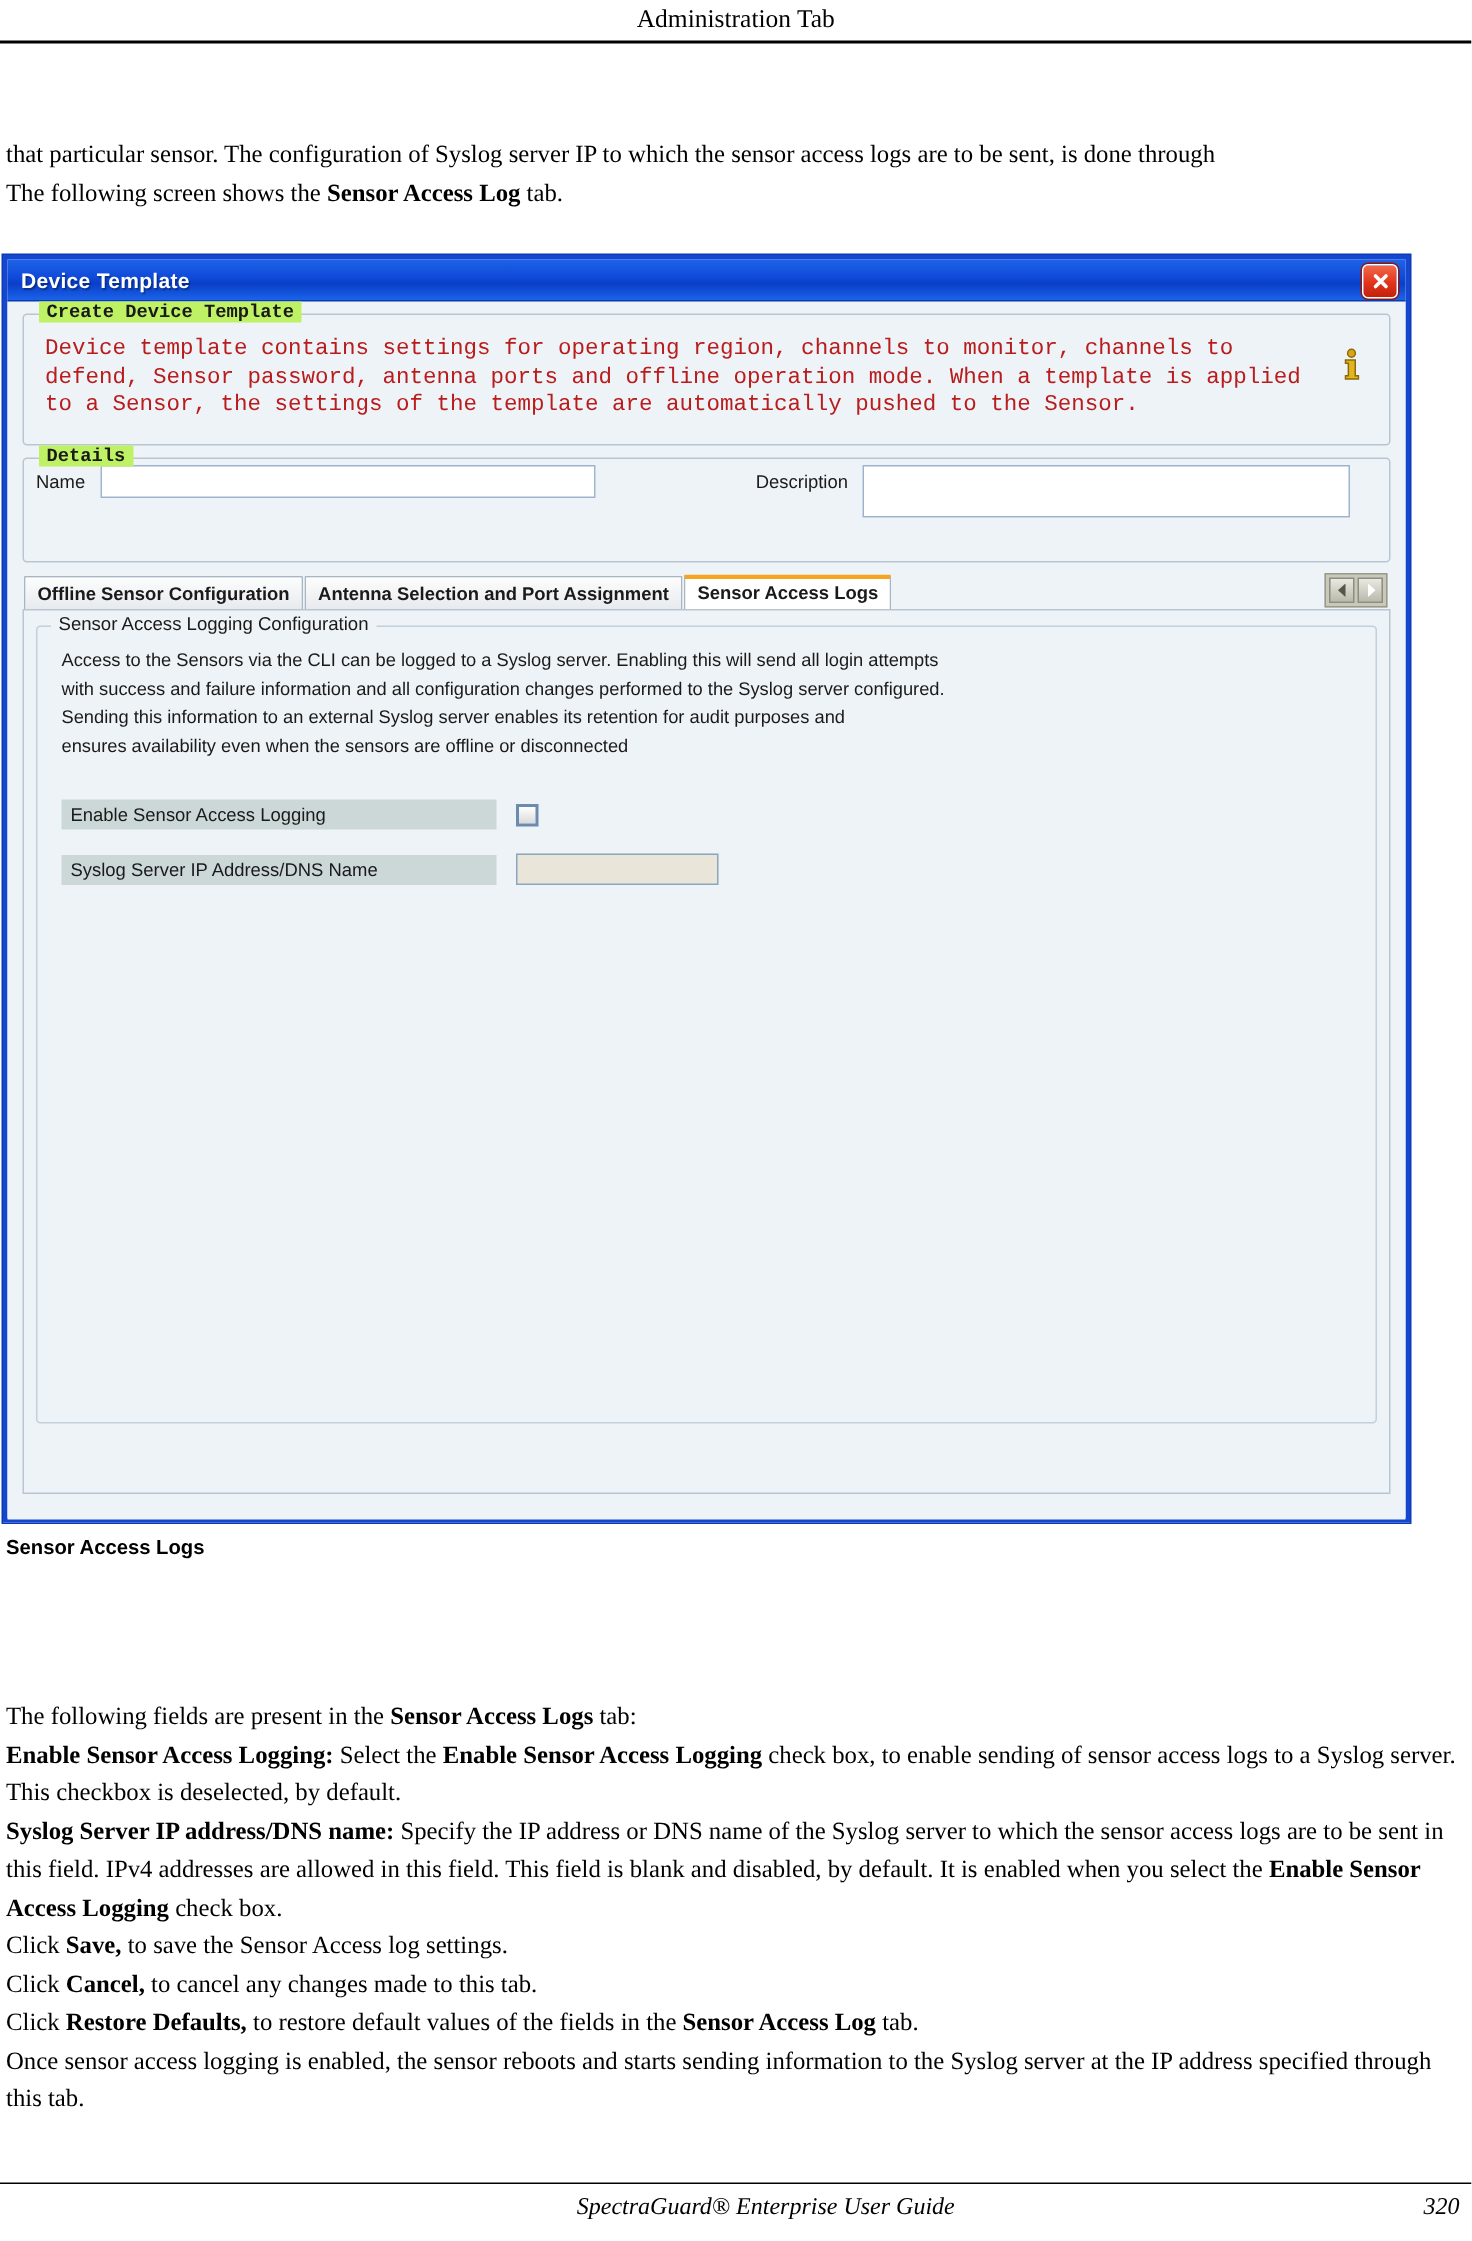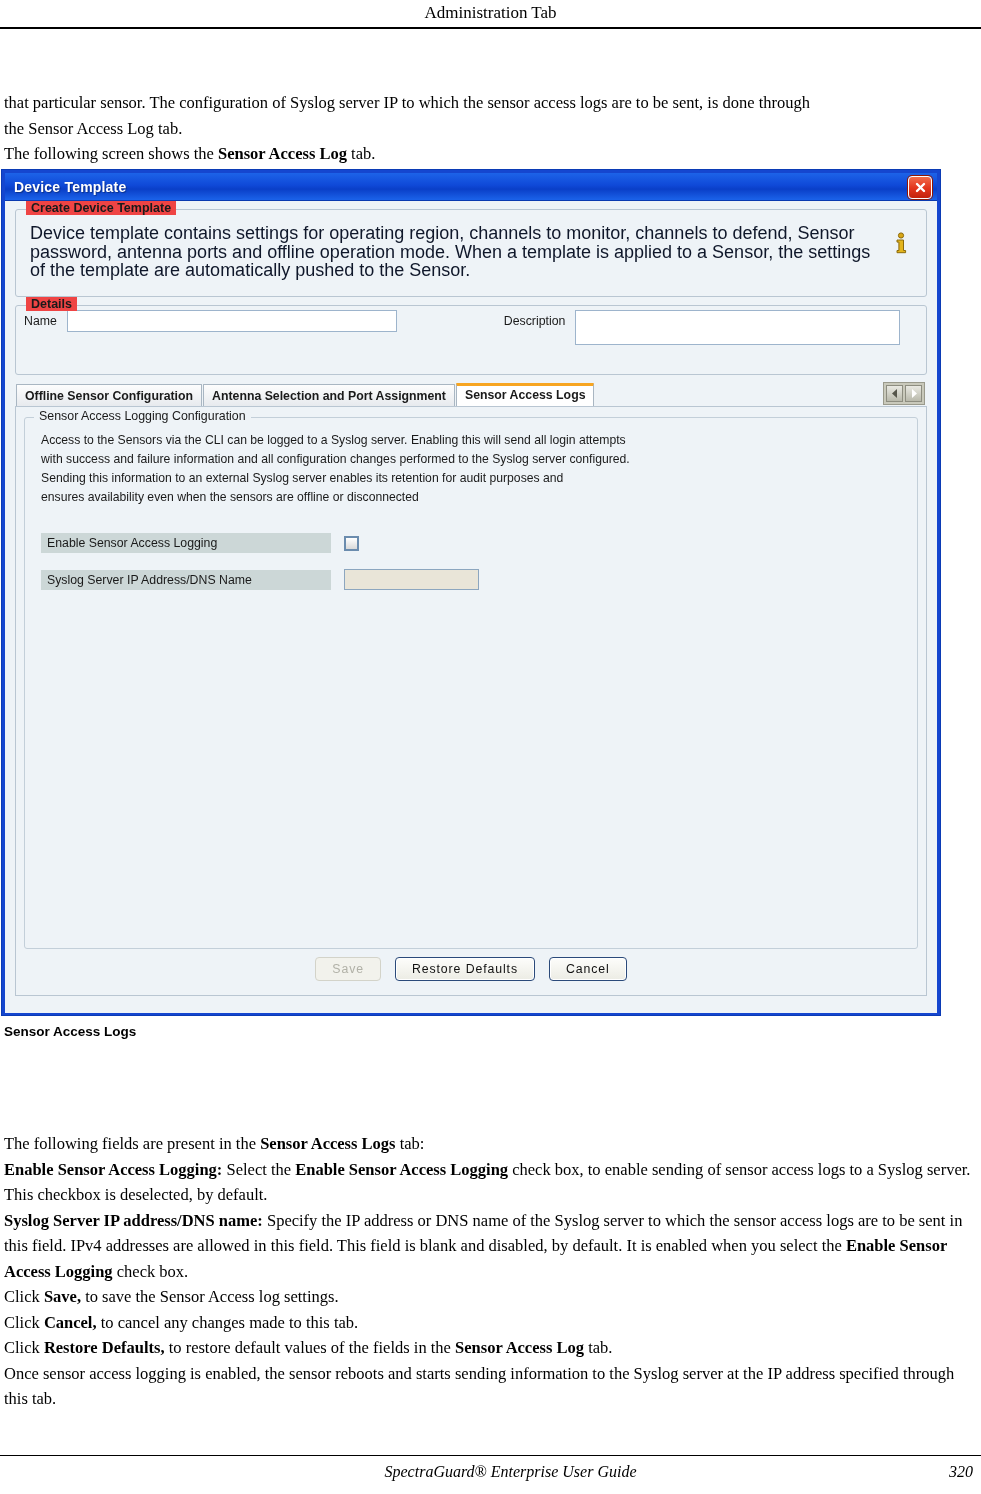--- a/index.html
+++ b/index.html
@@ -111,35 +111,35 @@
     border: 1px solid #b9c6d2;
     border-radius: 3px;
     position: relative;
     background: #eef3f7;
     margin-bottom: 8px;
   }
   .groupbox > .gb-title {
     position: absolute;
     top: -9px;
     left: 10px;
-    background: #ef4444;
+    background: #bef264;
     padding: 0 5px;
-    font-family: Liberation Sans, sans-serif;
+    font-family: Liberation Mono, monospace;
     font-weight: bold;
     font-size: 12.5px;
     color: #1a1a1a;
     white-space: nowrap;
   }
   .gb-inner { padding: 14px 14px 10px 14px; }
 
   .desc-text {
-    font-family: Liberation Sans, sans-serif;
-    font-size: 18px;
+    font-family: Liberation Mono, monospace;
+    font-size: 15px;
     line-height: 18.5px;
-    color: #0f172a;
+    color: #b91c1c;
     max-width: 855px;
   }
   .info-icon {
     position: absolute;
     right: 18px;
     top: 22px;
     width: 14px;
     height: 22px;
   }
 
@@ -385,21 +385,20 @@
 </head>
 <body>
 
 <div class="page-header">
   <div class="page-header-title">Administration Tab</div>
 </div>
 <div class="page-header-rule"></div>
 
 <div class="content">
   <p class="para">that particular sensor. The configuration of Syslog server IP to which the sensor access logs are to be sent, is done through</p>
-  <p class="para">the Sensor Access Log tab.</p>
   <p class="para"><span>The following screen shows the </span><b>Sensor Access Log</b><span> tab.</span></p>
 </div>
 
 <div class="dialog">
 
   <div class="titlebar">
     <span class="titlebar-text">Device Template</span>
     <div class="close-btn">
       <svg width="13" height="13" viewBox="0 0 13 13" aria-hidden="true">
         <path d="M3 3 L10 10 M10 3 L3 10" stroke="#ffffff" stroke-width="2.4" stroke-linecap="round" fill="none"></path>
@@ -467,25 +466,20 @@
               <span class="checkbox"></span>
             </div>
             <div class="form-row">
               <span class="form-label">Syslog Server IP Address/DNS Name</span>
               <input class="syslog-input" type="text" disabled="" value="" style="">
             </div>
           </div>
         </div>
       </div>
 
-      <div class="btn-row">
-        <button class="btn disabled" disabled="">Save</button>
-        <button class="btn">Restore Defaults</button>
-        <button class="btn">Cancel</button>
-      </div>
     </div>
 
   </div>
 </div>
 
 <div class="figcaption">Sensor Access Logs</div>
 
 <div class="content-below">
   <p class="para"><span>The following fields are present in the </span><b>Sensor Access Logs</b><span> tab:</span></p>
 

